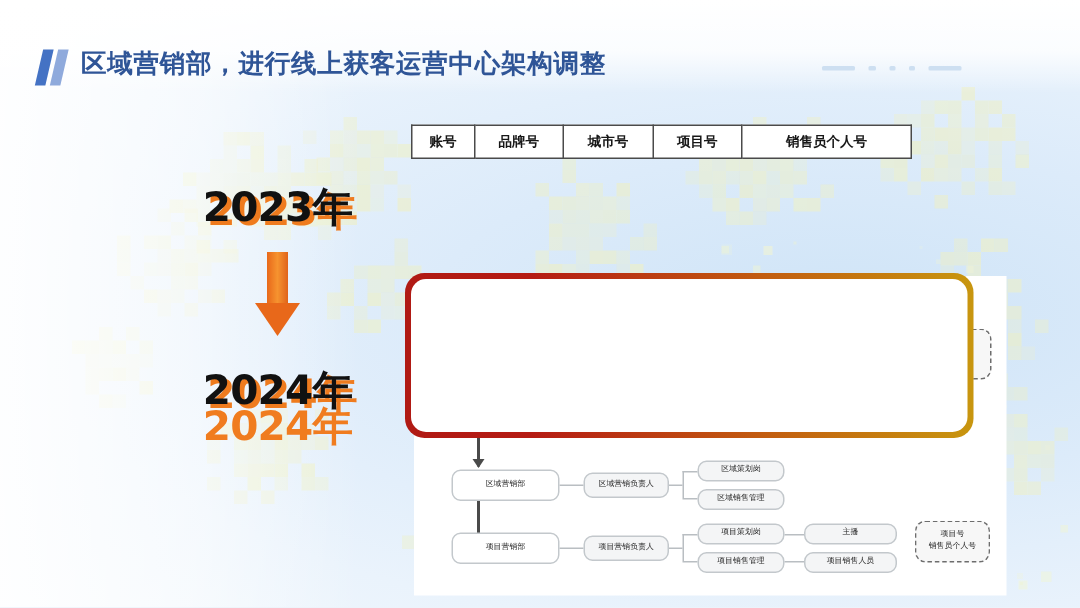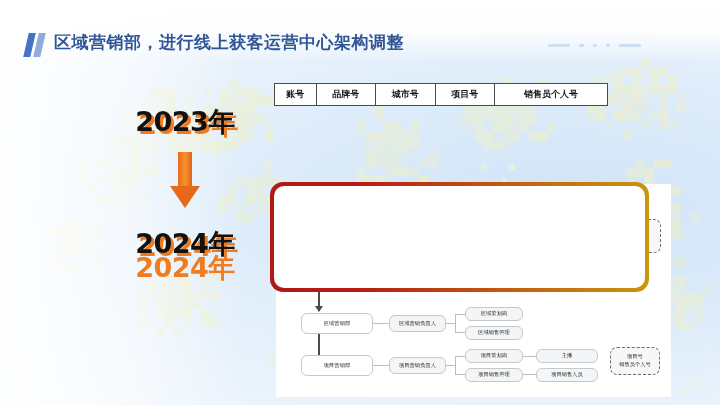--- a/index.html
+++ b/index.html
@@ -31,21 +31,21 @@
   .tick{position:absolute;top:0;width:7px;height:24px;transform:skewX(-13deg);}
   .tick.a{left:0;background:#4472c4;}
   .tick.b{left:10px;background:#8faadc;}
   .title-text{position:absolute;left:54px;top:17px;
     font-size:17px;font-weight:700;color:#2f5597;letter-spacing:.5px;white-space:nowrap;}
 
   .dashrow{position:absolute;top:28px;left:548px;width:150px;height:8px;}
   .dash{position:absolute;top:2px;height:3px;background:#c7daef;border-radius:1px;opacity:.85;}
 
   
-  #years{position:absolute;left:110px;top:104px;width:150px;height:178px;}
+  #years{position:absolute;left:110px;top:120px;width:150px;height:178px;}
   .yr{position:absolute;width:150px;text-align:center;
       font-family:"DejaVu Sans","Liberation Sans",sans-serif;
       font-weight:900;font-size:27px;letter-spacing:-.5px;}
   .yr.y2023{top:0;color:#111;text-shadow:3px 3px 0 #ef7b1e;}
   .yr.y2024a{top:122px;color:#111;text-shadow:3px 3px 0 #ef7b1e;}
   .yr.y2024b{top:146px;color:#f07c1f;text-shadow:none;}
   .arrow{position:absolute;left:60px;top:48px;width:30px;height:56px;}
   .arrow-stem{position:absolute;left:8px;top:0;width:14px;height:36px;
      background:linear-gradient(90deg,#e8681a 0%,#f6932f 50%,#e0631a 100%);}
   .arrow-head{position:absolute;left:0;top:34px;width:0;height:0;

